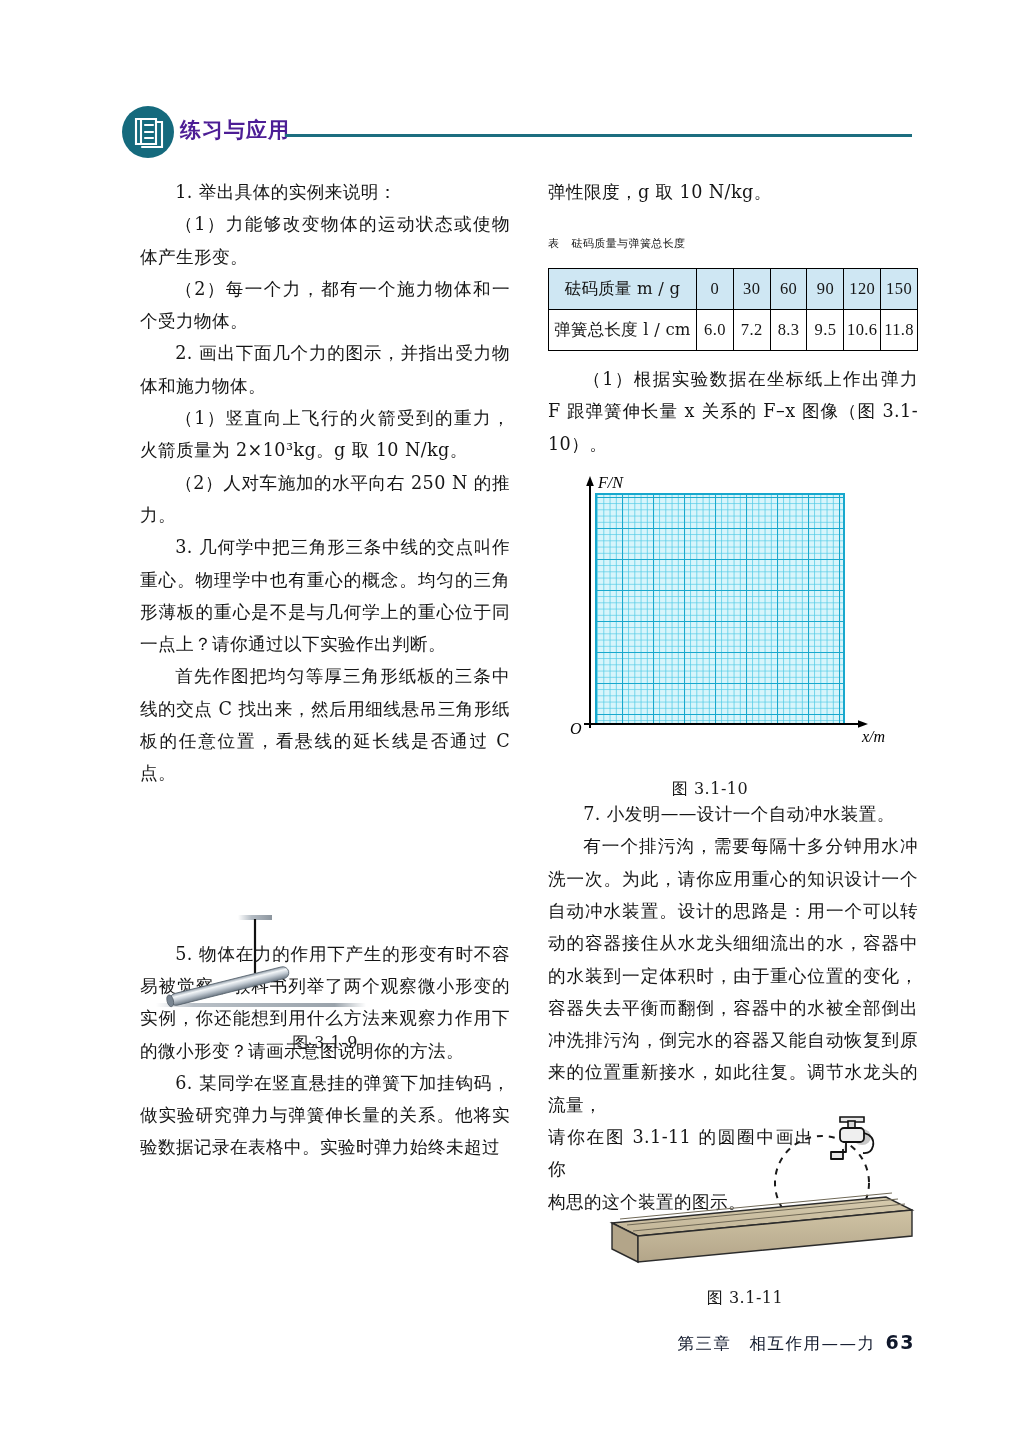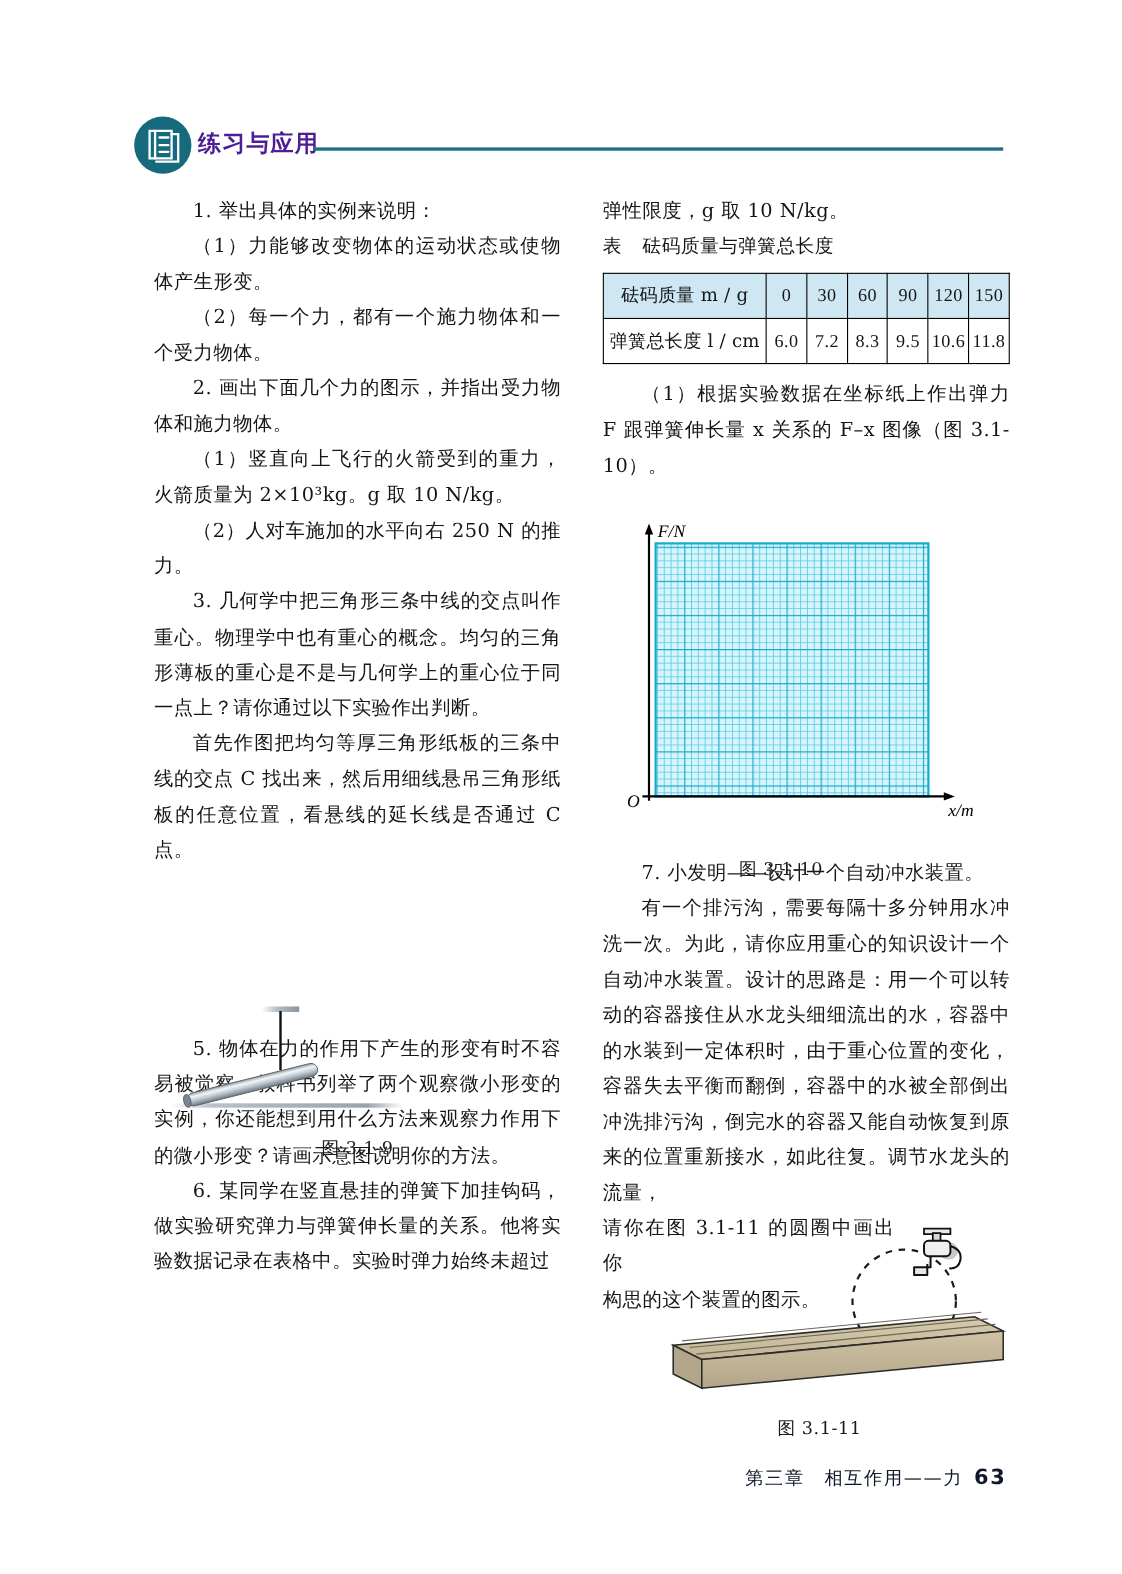--- a/index.html
+++ b/index.html
@@ -75,22 +75,22 @@
 
   .para {
     margin: 0 0 0 0;
     text-indent: 2em;
     font-family: "DejaVu Serif", "Liberation Serif", serif;
   }
   .para.noindent { text-indent: 0; }
 
   
   .table-caption {
-    margin: 0 0 7px 0;
-    font-size: 17px;
+    margin: 20px 0 7px 0;
+    font-size: 11px;
     letter-spacing: 0.4px;
     font-family: "DejaVu Serif", "Liberation Serif", serif;
   }
   .table-caption .capgap { display:inline-block; width: 1.1em; }
 
   table.data-table {
     border-collapse: collapse;
     width: 370px;
     table-layout: fixed;
     font-size: 16.5px;

